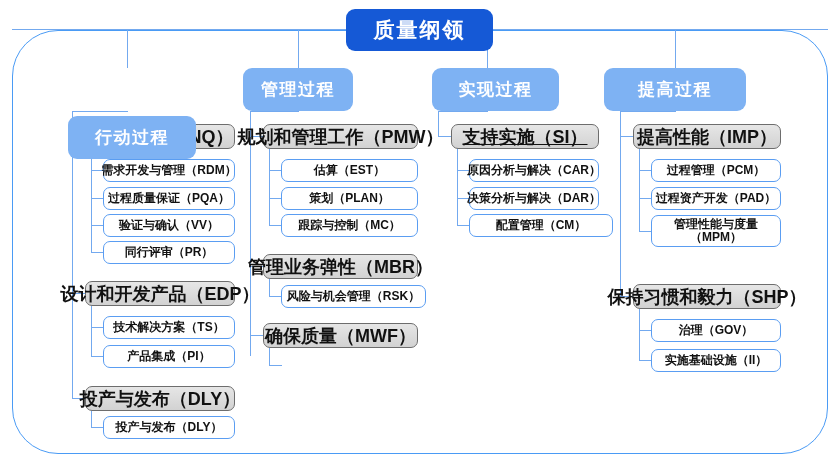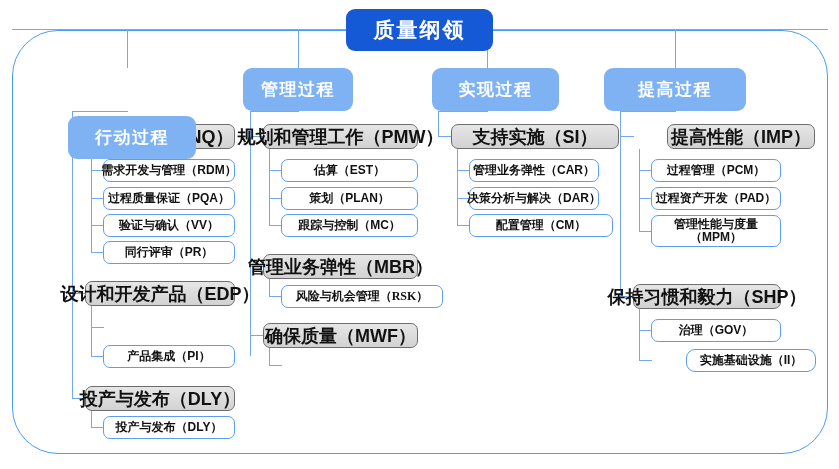--- a/index.html
+++ b/index.html
@@ -119,20 +119,21 @@
   <div class="ln h" style="left:91px;top:225px;width:13px;"></div>
   <div class="leaf" style="left:103px;top:214px;width:132px;">验证与确认（VV）</div>
   <div class="ln h" style="left:91px;top:252px;width:13px;"></div>
   <div class="leaf" style="left:103px;top:241px;width:132px;">同行评审（PR）</div>
 
   <div class="ln h" style="left:72px;top:293px;width:14px;"></div>
   <div class="grp" style="left:85px;top:281px;width:150px;">设计和开发产品（EDP）</div>
 
   <div class="ln v" style="left:91px;top:306px;height:50px;"></div>
   <div class="ln h" style="left:91px;top:327px;width:13px;"></div>
+  <div class="leaf" style="left:103px;top:316px;width:132px;">技术解决方案（TS）</div>
   <div class="ln h" style="left:91px;top:356px;width:13px;"></div>
   <div class="leaf" style="left:103px;top:345px;width:132px;">产品集成（PI）</div>
 
   <div class="ln h" style="left:72px;top:398px;width:14px;"></div>
   <div class="grp" style="left:85px;top:386px;width:150px;">投产与发布（DLY）</div>
 
   <div class="ln v" style="left:91px;top:411px;height:17px;"></div>
   <div class="ln h" style="left:91px;top:427px;width:13px;"></div>
   <div class="leaf" style="left:103px;top:416px;width:132px;">投产与发布（DLY）</div>
 
@@ -148,58 +149,58 @@
   <div class="ln h" style="left:269px;top:198px;width:13px;"></div>
   <div class="leaf" style="left:281px;top:187px;width:137px;">策划（PLAN）</div>
   <div class="ln h" style="left:269px;top:225px;width:13px;"></div>
   <div class="leaf" style="left:281px;top:214px;width:137px;">跟踪与控制（MC）</div>
 
   <div class="ln h" style="left:250px;top:266px;width:14px;"></div>
   <div class="grp" style="left:263px;top:254px;width:155px;">管理业务弹性（MBR）</div>
 
   <div class="ln v" style="left:269px;top:279px;height:18px;"></div>
   <div class="ln h" style="left:269px;top:296px;width:13px;"></div>
-  <div class="leaf" style="left:281px;top:285px;width:162px;font-family:Liberation Serif, serif;">风险与机会管理（RSK）</div>
+  <div class="leaf" style="left:281px;top:285px;width:145px;">风险与机会管理（RSK）</div>
 
   <div class="ln h" style="left:250px;top:335px;width:14px;"></div>
   <div class="grp" style="left:263px;top:323px;width:155px;">确保质量（MWF）</div>
 
   <div class="ln v" style="left:269px;top:348px;height:18px;"></div>
   <div class="ln h" style="left:269px;top:365px;width:13px;"></div>
 
   <div class="ln v" style="left:438px;top:111px;height:25px;"></div>
   <div class="ln h" style="left:438px;top:111px;width:50px;"></div>
 
   <div class="ln h" style="left:438px;top:136px;width:14px;"></div>
-  <div class="grp" style="left:451px;top:124px;width:168px;">支持实施（SI）</div>
+  <div class="grp" style="left:451px;top:124px;width:148px;text-decoration:underline;">支持实施（SI）</div>
 
   <div class="ln v" style="left:457px;top:149px;height:76px;"></div>
   <div class="ln h" style="left:457px;top:170px;width:13px;"></div>
-  <div class="leaf" style="left:469px;top:159px;width:130px;">管理业务弹性（CAR）</div>
+  <div class="leaf" style="left:469px;top:159px;width:130px;">原因分析与解决（CAR）</div>
   <div class="ln h" style="left:457px;top:198px;width:13px;"></div>
   <div class="leaf" style="left:469px;top:187px;width:130px;">决策分析与解决（DAR）</div>
   <div class="ln h" style="left:457px;top:225px;width:13px;"></div>
   <div class="leaf" style="left:469px;top:214px;width:144px;">配置管理（CM）</div>
 
   <div class="ln v" style="left:620px;top:111px;height:185px;"></div>
   <div class="ln h" style="left:620px;top:111px;width:56px;"></div>
 
   <div class="ln h" style="left:620px;top:136px;width:14px;"></div>
-  <div class="grp" style="left:633px;top:124px;width:148px;margin-left:34px;">提高性能（IMP）</div>
+  <div class="grp" style="left:633px;top:124px;width:148px;">提高性能（IMP）</div>
 
   <div class="ln v" style="left:639px;top:149px;height:83px;"></div>
   <div class="ln h" style="left:639px;top:170px;width:13px;"></div>
   <div class="leaf" style="left:651px;top:159px;width:130px;">过程管理（PCM）</div>
   <div class="ln h" style="left:639px;top:198px;width:13px;"></div>
   <div class="leaf" style="left:651px;top:187px;width:130px;">过程资产开发（PAD）</div>
   <div class="ln h" style="left:639px;top:231px;width:13px;"></div>
   <div class="leaf two-line" style="left:651px;top:215px;width:130px;height:32px;">管理性能与度量（MPM）</div>
 
   <div class="ln h" style="left:620px;top:296px;width:14px;"></div>
   <div class="grp" style="left:633px;top:284px;width:148px;">保持习惯和毅力（SHP）</div>
 
   <div class="ln v" style="left:639px;top:309px;height:52px;"></div>
   <div class="ln h" style="left:639px;top:330px;width:13px;"></div>
   <div class="leaf" style="left:651px;top:319px;width:130px;">治理（GOV）</div>
   <div class="ln h" style="left:639px;top:360px;width:13px;"></div>
-  <div class="leaf" style="left:686px;top:349px;width:130px;border-radius:9px;">实施基础设施（II）</div>
+  <div class="leaf" style="left:651px;top:349px;width:130px;">实施基础设施（II）</div>
 
 </div>
 
 </body></html>

